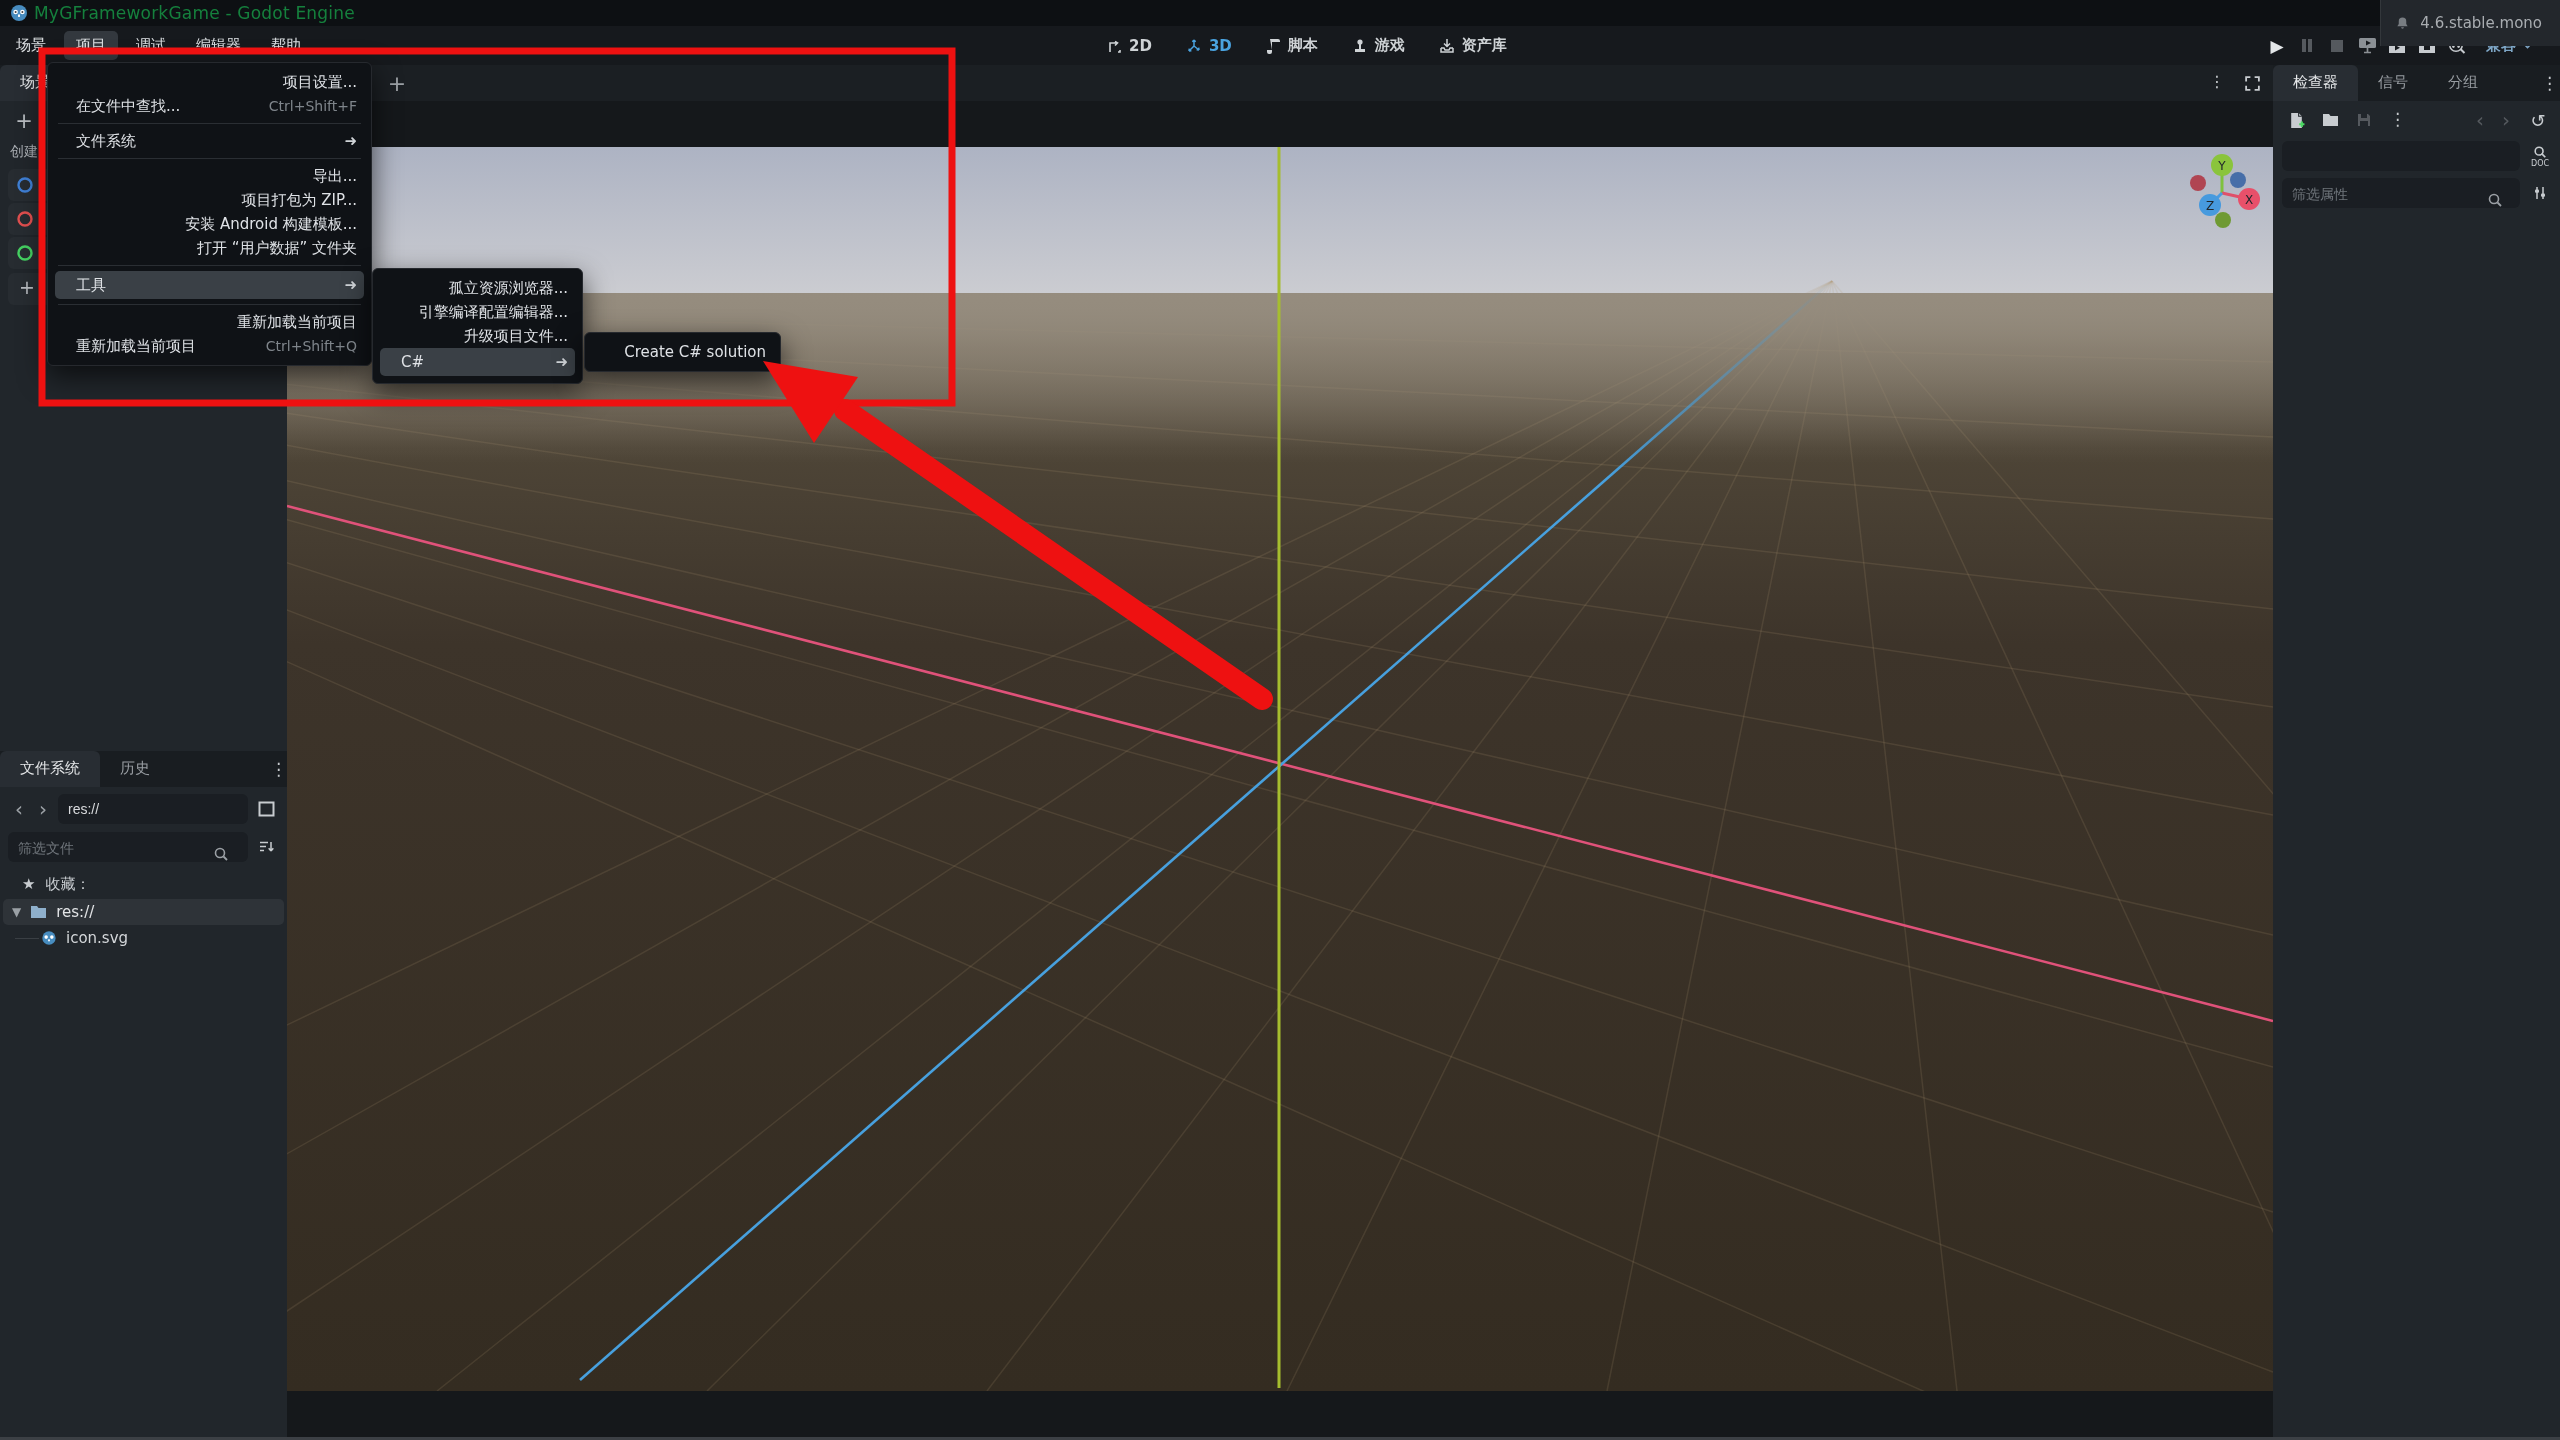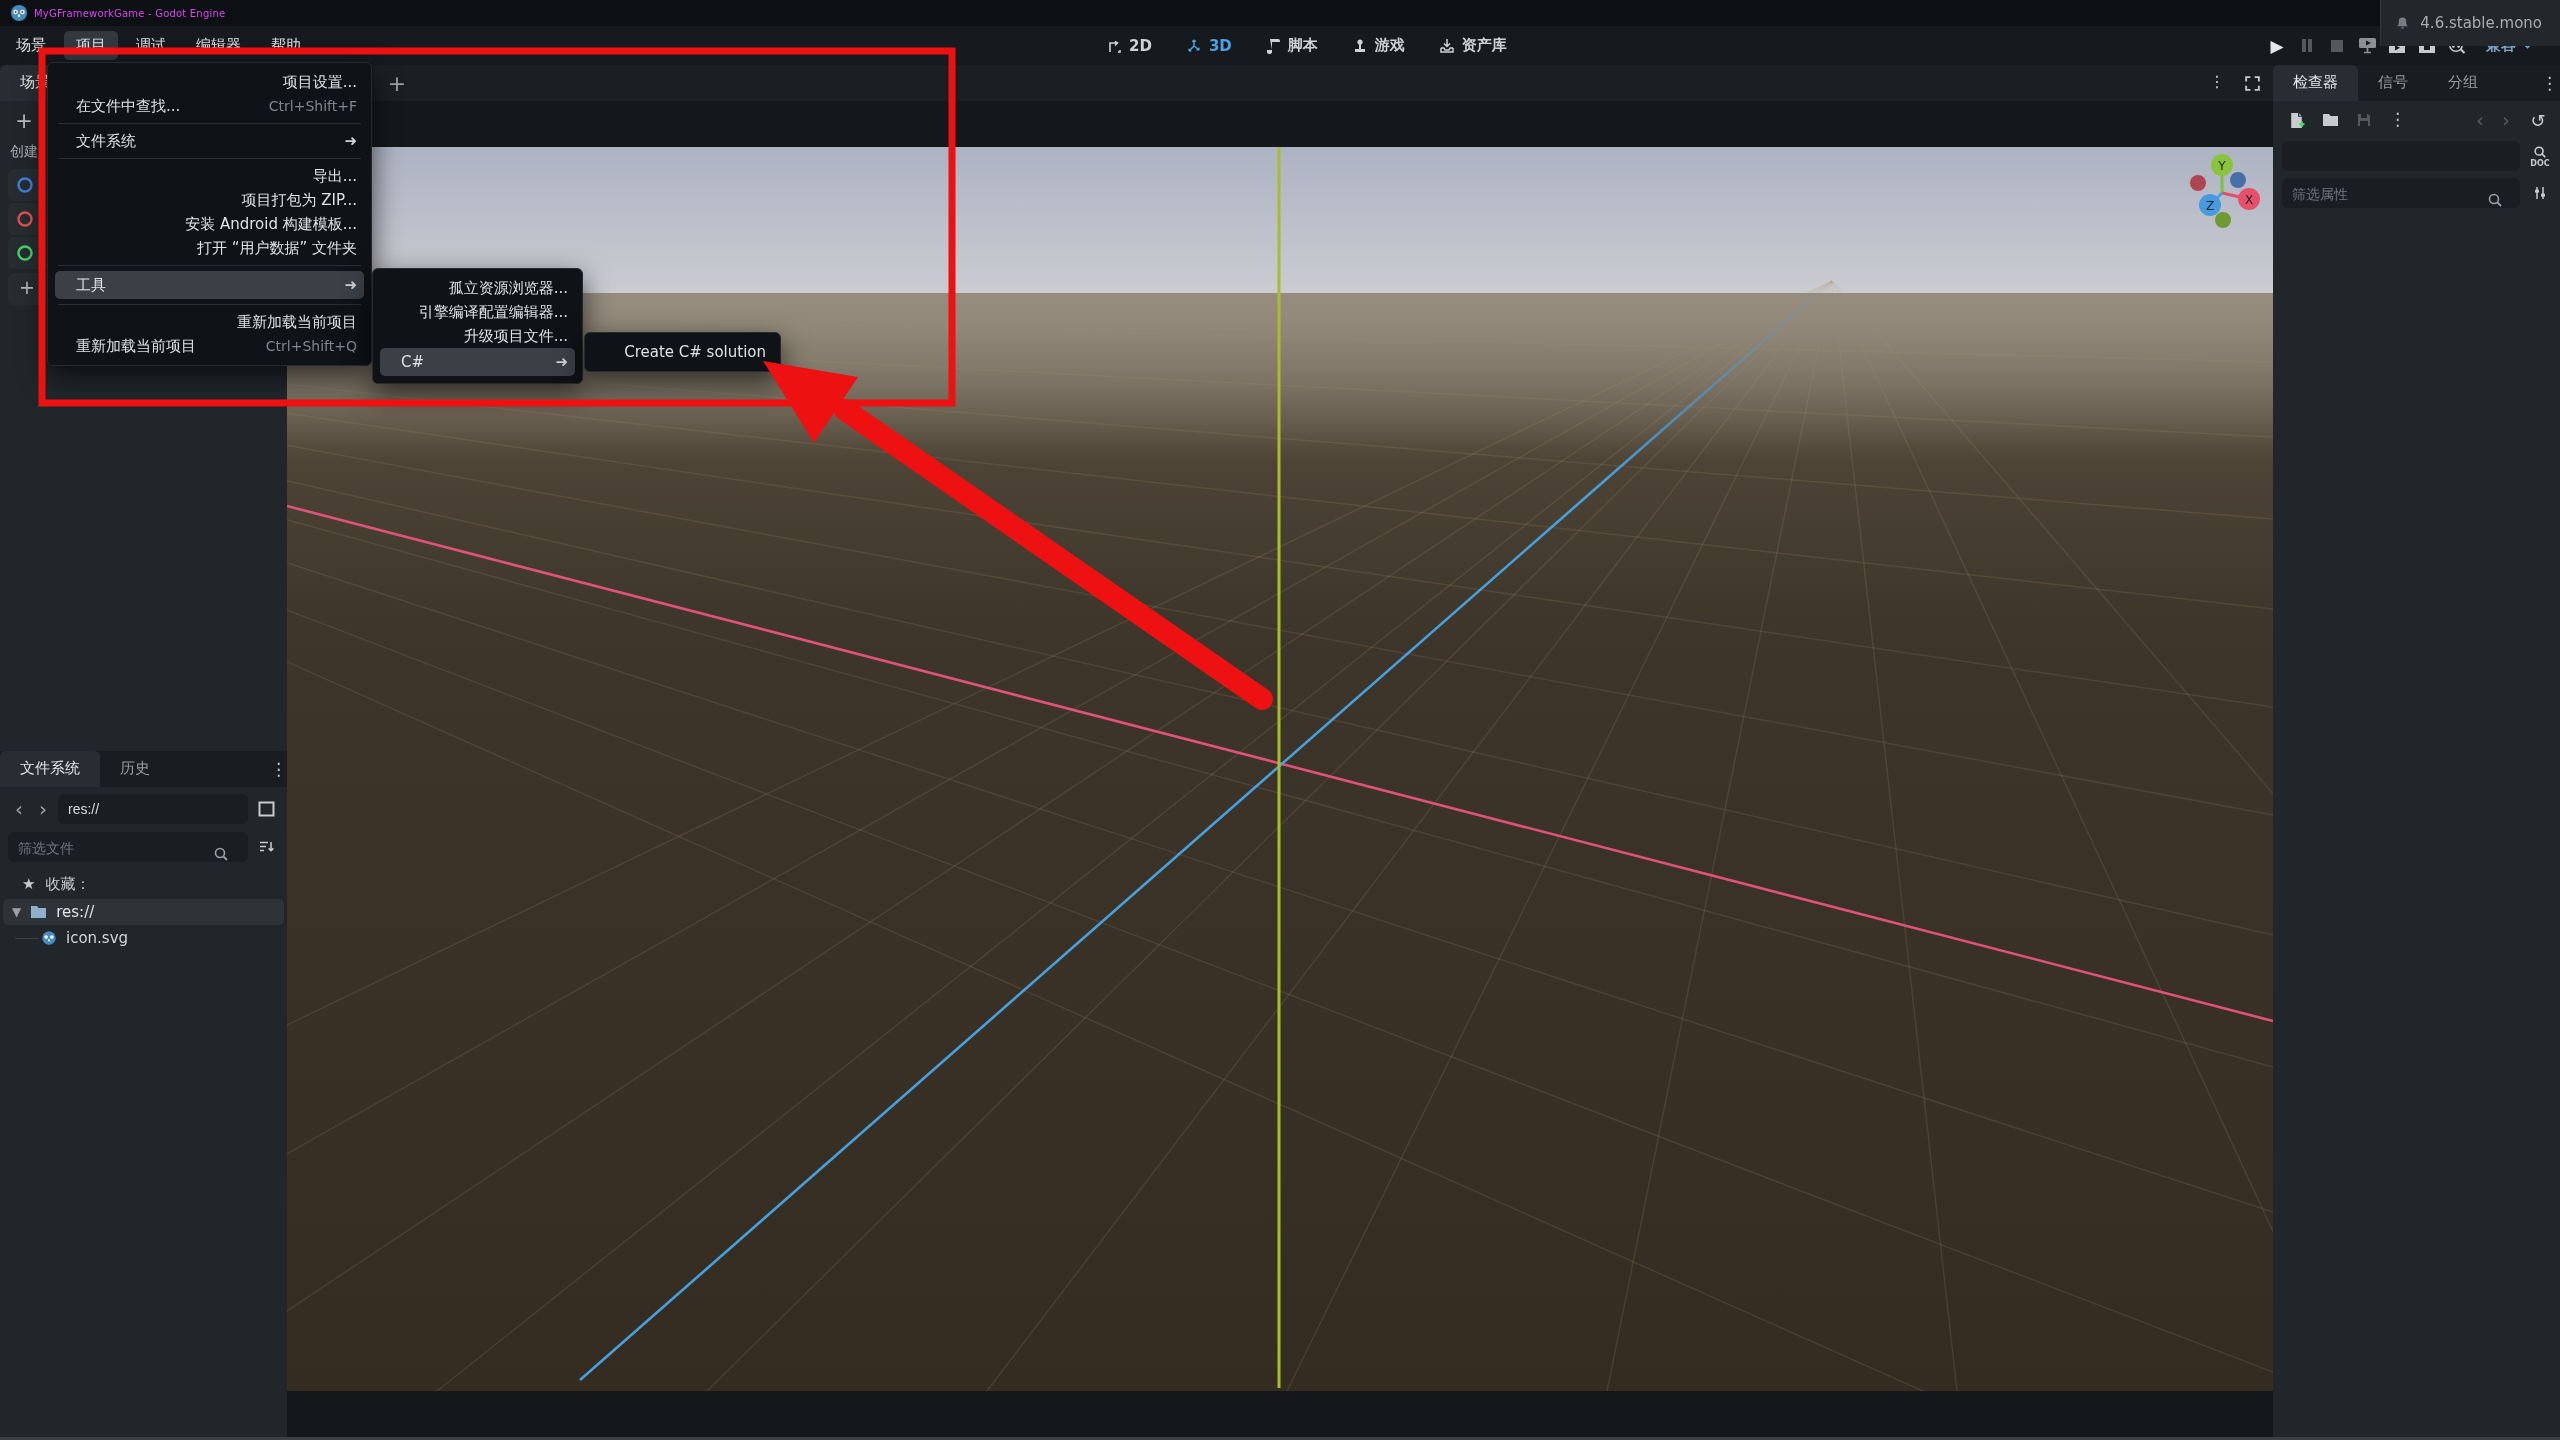--- a/index.html
+++ b/index.html
@@ -4,21 +4,21 @@
 <style>
   * { margin:0; padding:0; box-sizing:border-box; }
   html,body { width:2560px; height:1440px; background:#15181b; overflow:hidden;
               font-family:"DejaVu Sans","Liberation Sans",sans-serif; }
   #app { position:relative; width:2560px; height:1440px; background:#15181b; }
   .abs { position:absolute; }
   .row { display:flex; align-items:center; }
 
   
   #titlebar { left:0; top:0; width:2560px; height:26px; background:#0d1013; display:flex; align-items:center; }
-  #titlebar .title { color:#d946ef; font-size:10px; margin-left:8px; letter-spacing:.2px; }
+  #titlebar .title { color:#15803d; font-size:17px; margin-left:8px; letter-spacing:.2px; }
   .winbtn { width:38px; height:26px; display:flex; align-items:center; justify-content:center; color:#dfe2e4; font-size:13px; }
 
   
   #menubar { left:0; top:26px; width:2560px; height:39px; background:#16191d; display:flex; align-items:center; }
   .menu-item { color:#dde0e3; font-size:15px; padding:5px 12px; border-radius:5px; margin-left:6px; }
   .menu-item.active { background:#33383e; }
   .ws-tab { display:flex; align-items:center; gap:7px; color:#ced2d5; font-size:15px; font-weight:bold; margin-right:34px; }
   .ws-tab.active { color:#4aa3e0; }
   .ws-tab svg { display:block; }
   .playbtn { width:30px; height:26px; display:flex; align-items:center; justify-content:center; color:#c7cbcf; }
@@ -480,21 +480,21 @@
     <span class="abs iconbtn dim" style="left:196px;top:42px;width:22px;height:26px;font-size:20px">‹</span>
     <span class="abs iconbtn dim" style="left:222px;top:42px;width:22px;height:26px;font-size:20px">›</span>
     <span class="abs iconbtn" style="left:252px;top:42px;width:26px;height:26px;font-size:18px;color:#c8ccd0">↺</span>
 
     <div class="abs field" style="left:9px;top:76px;width:238px;height:30px"></div>
     <span class="abs iconbtn" style="left:253px;top:76px;width:28px;height:30px;flex-direction:column">
       <svg width="14" height="14" viewBox="0 0 16 16">
           <circle cx="7" cy="7" r="4.5" fill="none" stroke="#c8ccd0" stroke-width="1.8"></circle>
           <path d="M10.5 10.5L14 14" stroke="#c8ccd0" stroke-width="2"></path>
         </svg>
-      <span style="font-size:8px;color:#c8ccd0;font-weight:bold">DOC</span>
+      <span style="font-size:8px;color:#c8ccd0;font-weight:normal">DOC</span>
     </span>
 
     <div class="abs field row" style="left:9px;top:113px;width:238px;height:30px">
       <input class="field" style="background: transparent; width: 195px; height: 28px; padding: 0px;" placeholder="筛选属性">
       <svg width="16" height="16" viewBox="0 0 16 16">
           <circle cx="7" cy="7" r="4.5" fill="none" stroke="#9ba0a5" stroke-width="1.6"></circle>
           <path d="M10.5 10.5L14 14" stroke="#9ba0a5" stroke-width="1.8"></path>
         </svg>
     </div>
     <span class="abs iconbtn" style="left:253px;top:114px;width:28px;height:28px">

